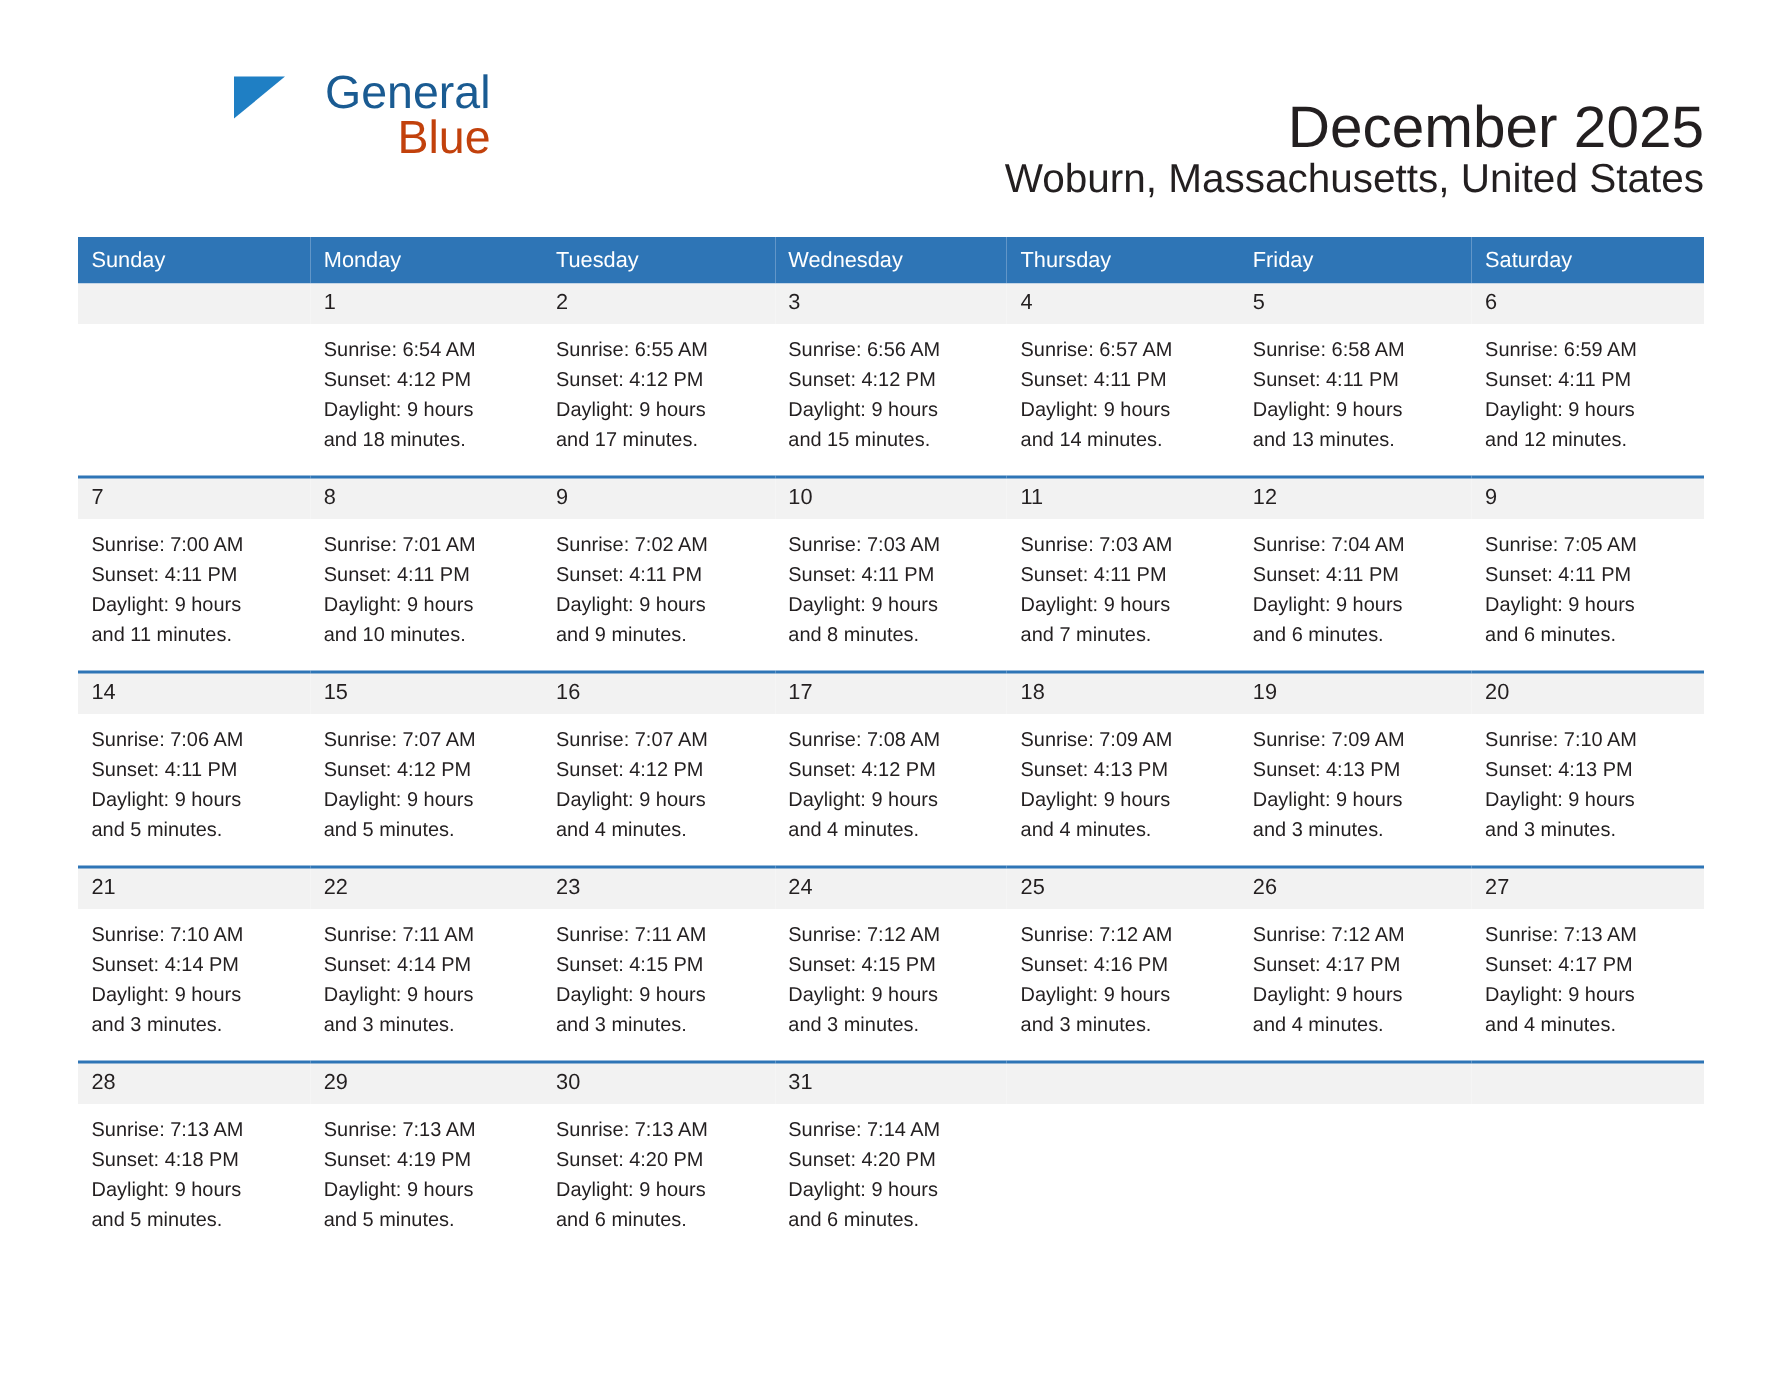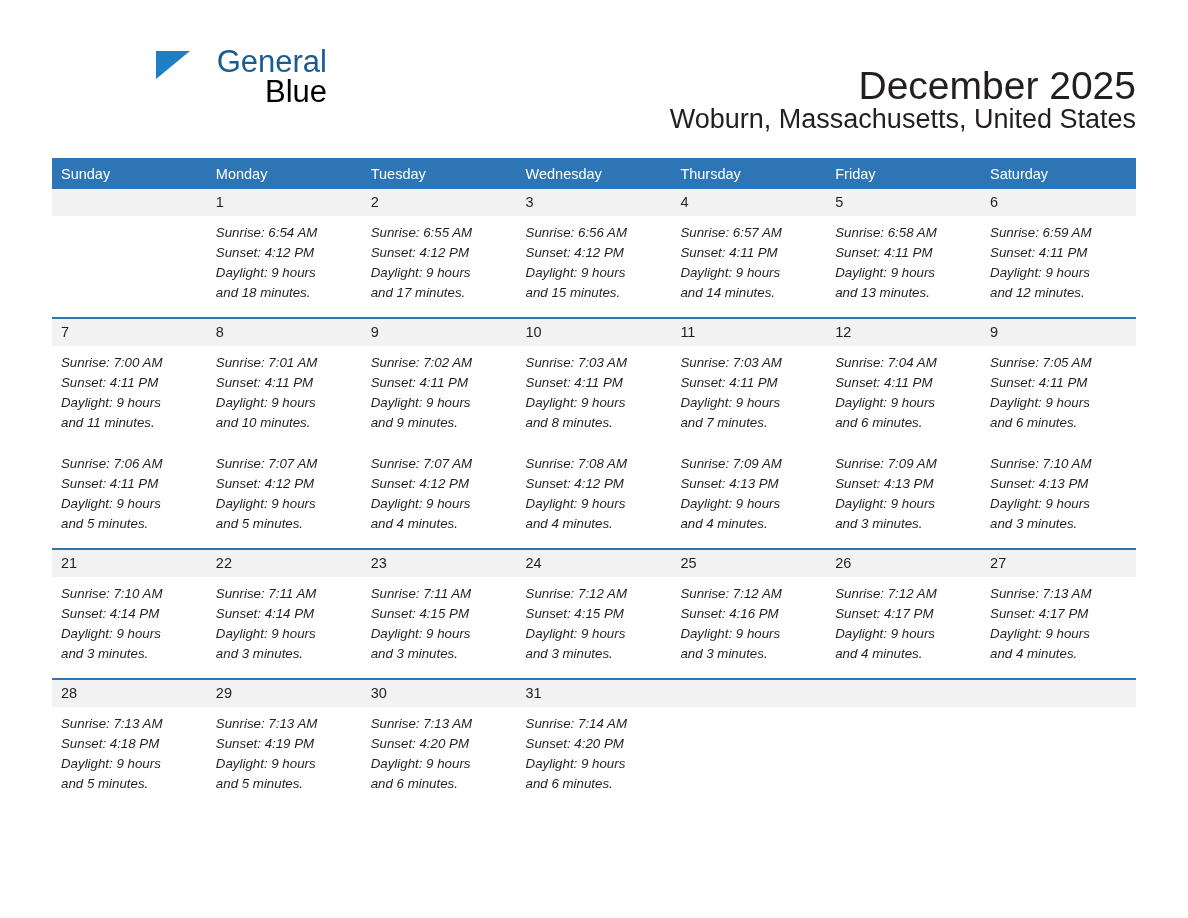--- a/index.html
+++ b/index.html
@@ -38,21 +38,21 @@
   }
   .logo-general {
     font-size: 31px;
     color: #1a5b92;
     letter-spacing: 0px;
     line-height: 34px;
     display: block;
   }
   .logo-blue {
     font-size: 31px;
-    color: #000000;
+    color: #c2410c;
     line-height: 32px;
     display: block;
     margin-left: 75px;
     margin-top: -3px;
   }
   .logo-tri {
     position: absolute;
     left: 99px;
     top: 6px;
     width: 0;
@@ -117,21 +117,20 @@
     border-top: none;
   }
   .daynum-row td.empty {
     background: #f2f2f2;
   }
   .info-row td {
     font-size: 13.3px;
     line-height: 20px;
     padding: 7px 9px 14px 9px;
     color: #231f20;
-    font-style: italic;
   }
   .info-line {
     display: block;
     white-space: nowrap;
   }
 </style>
 </head>
 <body>
 
 <div class="page">
@@ -256,20 +255,29 @@
           <span class="info-line">and 6 minutes.</span>
         </td>
         <td>
           <span class="info-line">Sunrise: 7:05 AM</span>
           <span class="info-line">Sunset: 4:11 PM</span>
           <span class="info-line">Daylight: 9 hours</span>
           <span class="info-line">and 6 minutes.</span>
         </td>
       </tr>
 
+      <tr class="daynum-row">
+        <td>14</td>
+        <td>15</td>
+        <td>16</td>
+        <td>17</td>
+        <td>18</td>
+        <td>19</td>
+        <td>20</td>
+      </tr>
       <tr class="info-row">
         <td>
           <span class="info-line">Sunrise: 7:06 AM</span>
           <span class="info-line">Sunset: 4:11 PM</span>
           <span class="info-line">Daylight: 9 hours</span>
           <span class="info-line">and 5 minutes.</span>
         </td>
         <td>
           <span class="info-line">Sunrise: 7:07 AM</span>
           <span class="info-line">Sunset: 4:12 PM</span>

